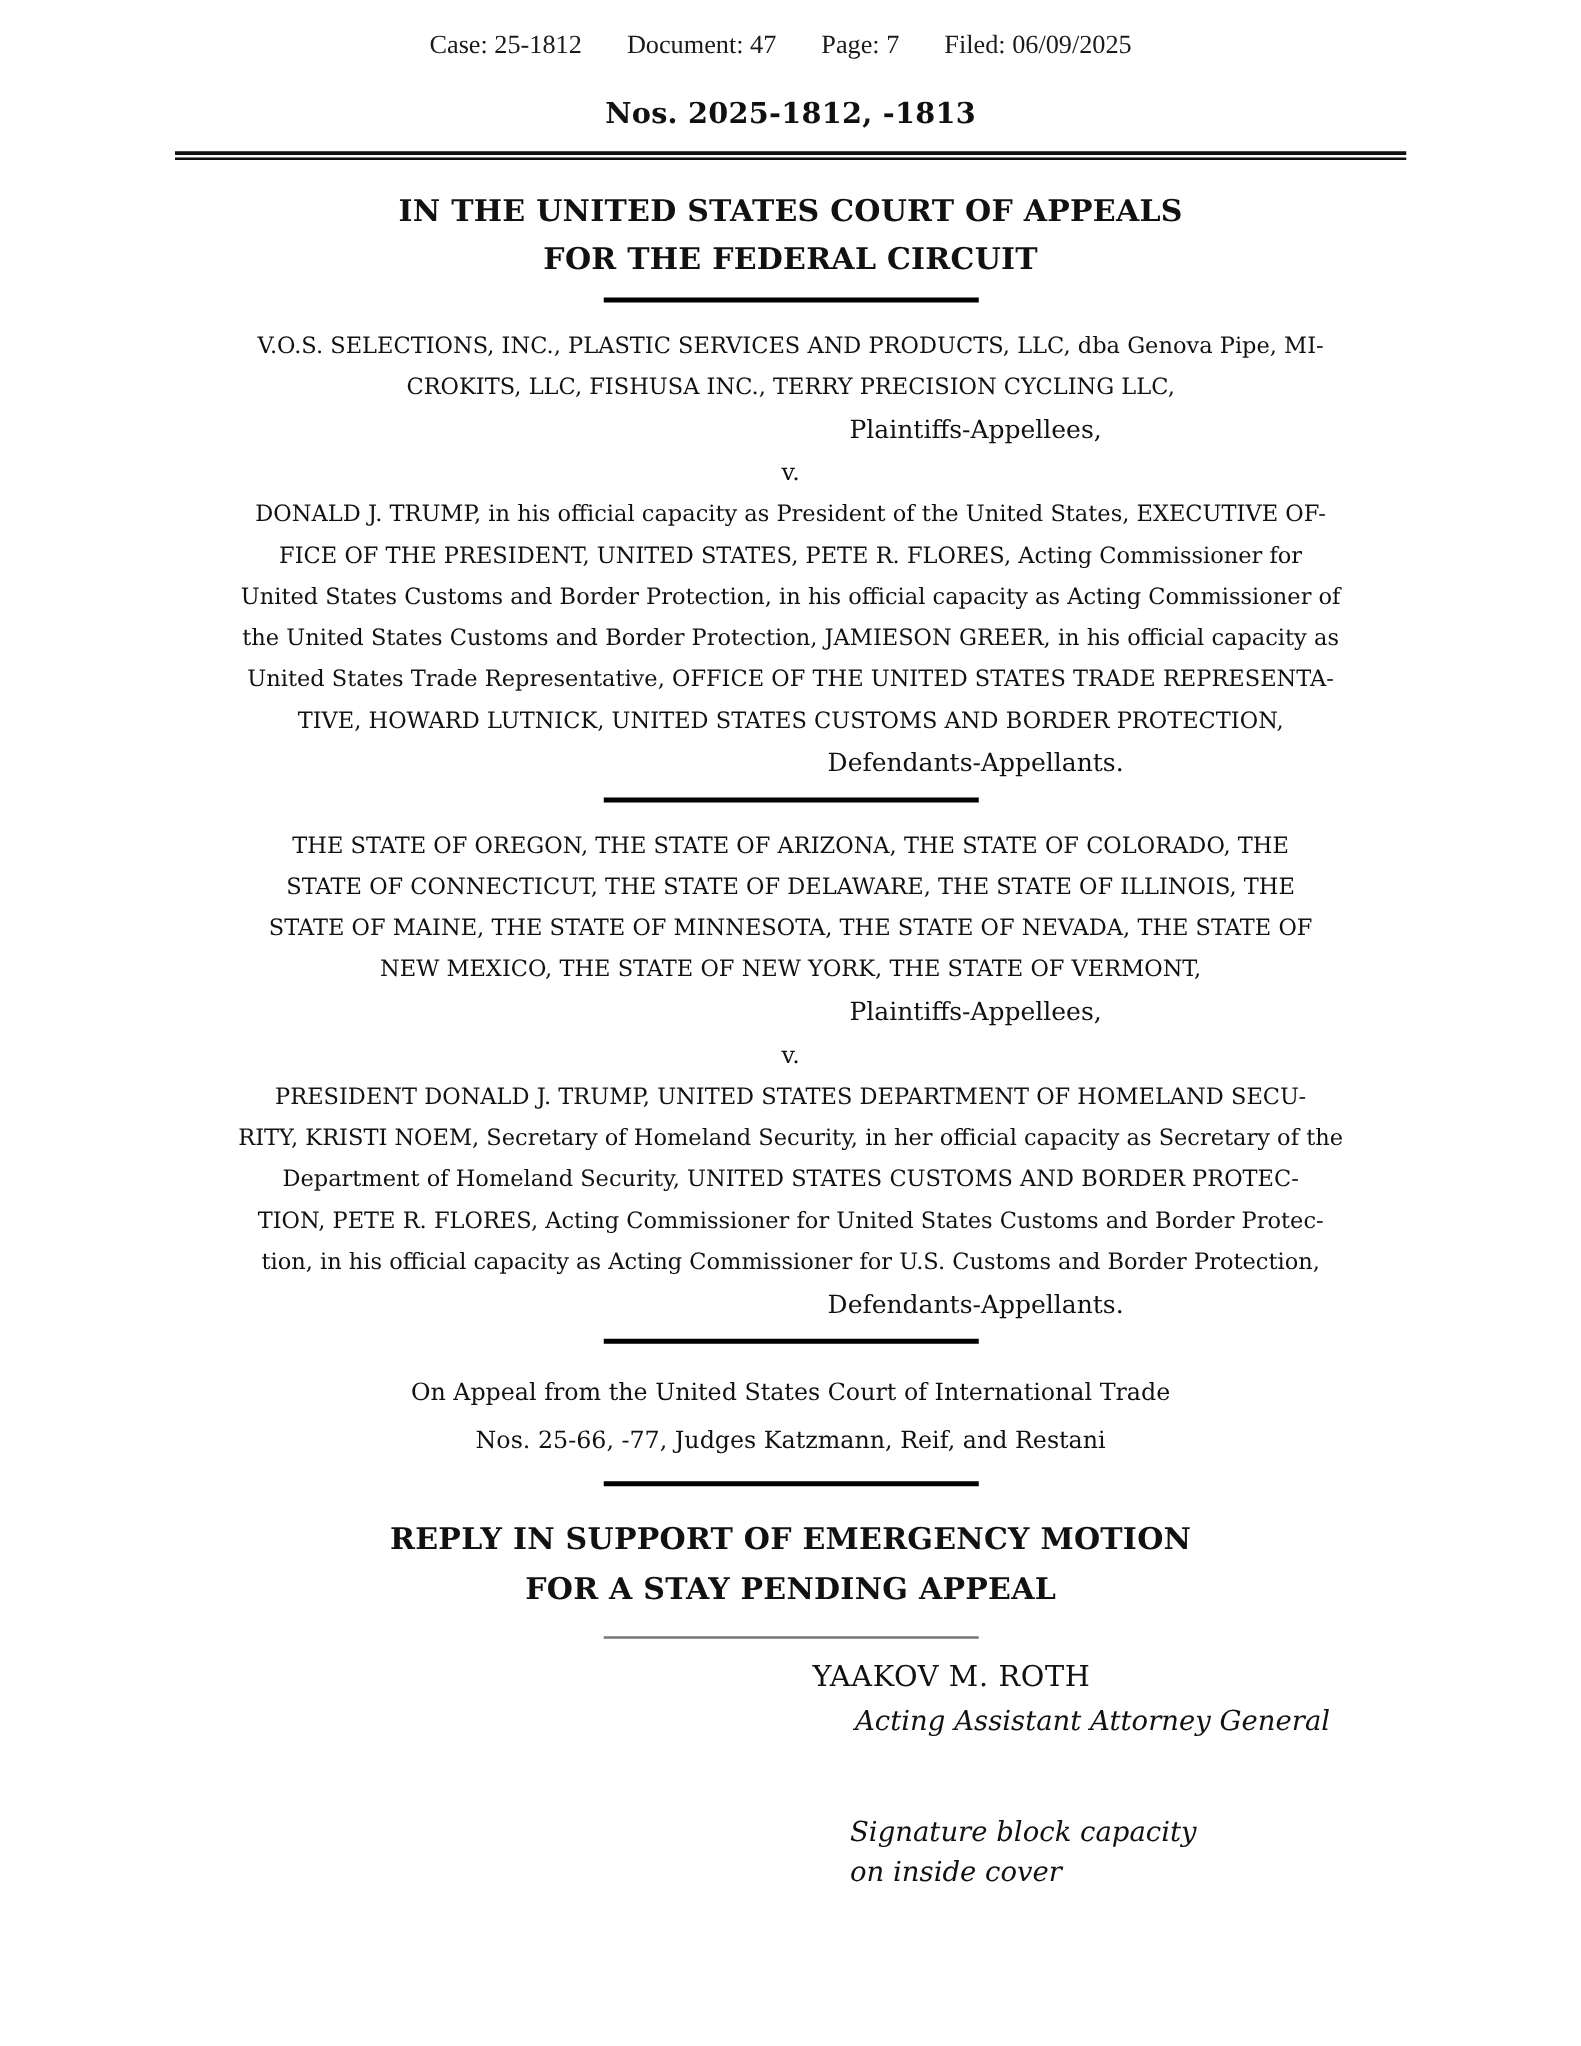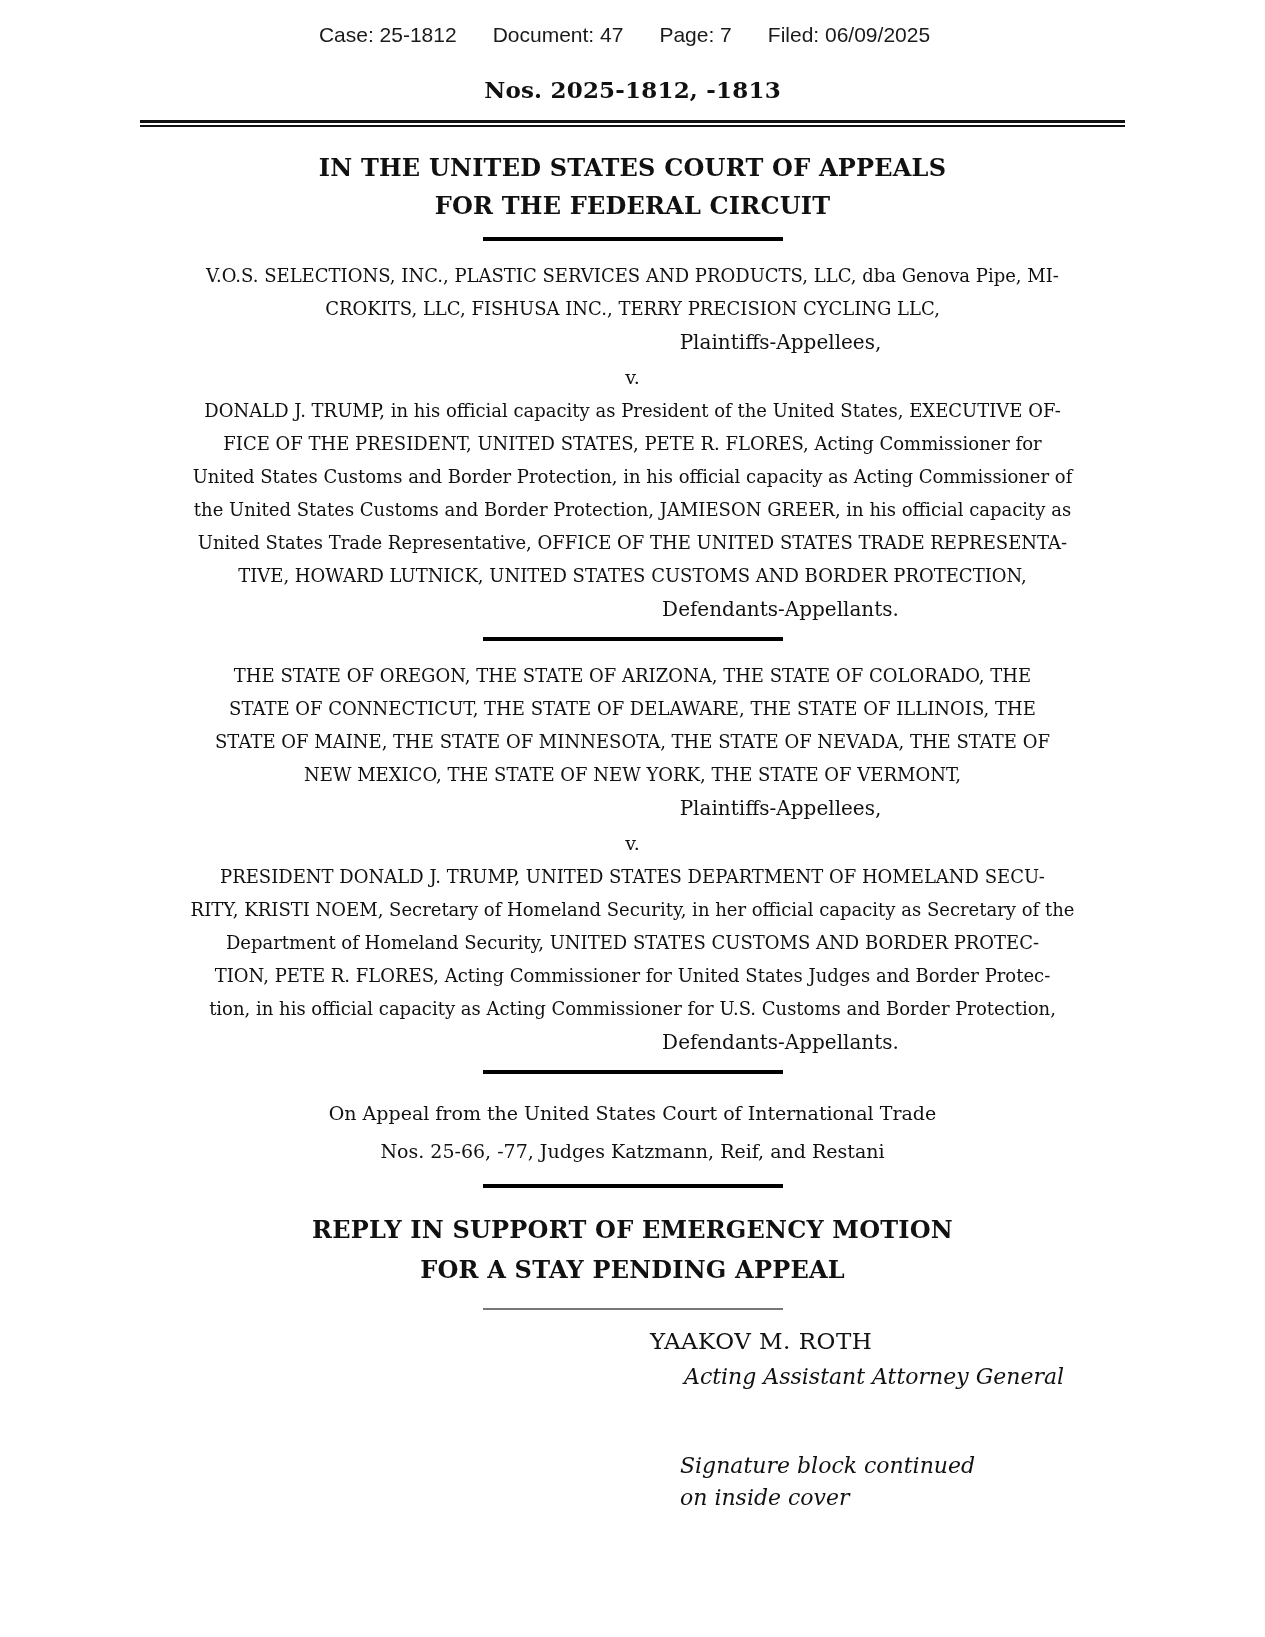--- a/index.html
+++ b/index.html
@@ -11,21 +11,21 @@
   }
   .page { padding: 22px 75px 0 75px; }
 
   .stamp {
     text-align: center;
     font-family: "Liberation Sans", sans-serif;
     font-size: 21px; line-height: 26px;
     color: #1a1a1a;
     white-space: nowrap;
   }
-  .stamp span { margin-right: 36px; }
+  .stamp span { margin-right: 36px; font-family: Liberation Serif, serif; }
   .stamp span:last-child { margin-right: 16px; }
 
   .docket {
     margin-top: 27px;
     text-align: center;
     font-weight: bold;
     font-size: 23px; line-height: 30px;
     letter-spacing: 0.2px;
   }
 
@@ -143,21 +143,21 @@
       <div class="cap-line">STATE OF CONNECTICUT, THE STATE OF DELAWARE, THE STATE OF ILLINOIS, THE</div>
       <div class="cap-line">STATE OF MAINE, THE STATE OF MINNESOTA, THE STATE OF NEVADA, THE STATE OF</div>
       <div class="cap-line">NEW MEXICO, THE STATE OF NEW YORK, THE STATE OF VERMONT,</div>
     </div>
     <div class="designation">Plaintiffs-Appellees,</div>
     <div class="versus">v.</div>
     <div>
       <div class="cap-line">PRESIDENT DONALD J. TRUMP, UNITED STATES DEPARTMENT OF HOMELAND SECU-</div>
       <div class="cap-line">RITY, KRISTI NOEM, Secretary of Homeland Security, in her official capacity as Secretary of the</div>
       <div class="cap-line">Department of Homeland Security, UNITED STATES CUSTOMS AND BORDER PROTEC-</div>
-      <div class="cap-line">TION, PETE R. FLORES, Acting Commissioner for United States Judges and Border Protec-</div>
+      <div class="cap-line">TION, PETE R. FLORES, Acting Commissioner for United States Customs and Border Protec-</div>
       <div class="cap-line">tion, in his official capacity as Acting Commissioner for U.S. Customs and Border Protection,</div>
     </div>
     <div class="designation">Defendants-Appellants.</div>
   </div>
 
   <div class="sep pre-appeal"></div>
 
   <div>
     <div class="appeal-line">On Appeal from the United States Court of International Trade</div>
     <div class="appeal-line">Nos. 25-66, -77, Judges Katzmann, Reif, and Restani</div>
@@ -169,18 +169,18 @@
     <div class="doc-title">REPLY IN SUPPORT OF EMERGENCY MOTION</div>
     <div class="doc-title">FOR A STAY PENDING APPEAL</div>
   </div>
 
   <div class="sep thin"></div>
 
   <div class="signature">
     <div class="sig-name">YAAKOV M. ROTH</div>
     <div class="sig-role">Acting Assistant Attorney General</div>
     <div class="sig-note">
-      <div>Signature block continued</div>
+      <div>Signature block capacity</div>
       <div>on inside cover</div>
     </div>
   </div>
 
 </div>
 
 </body></html>

